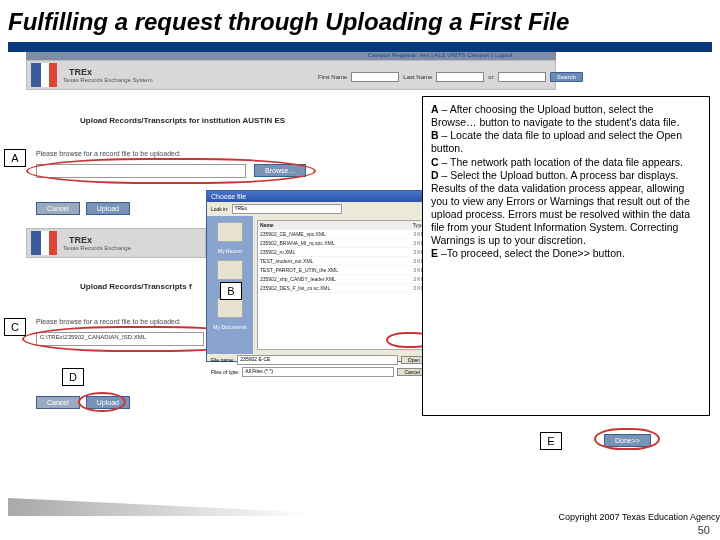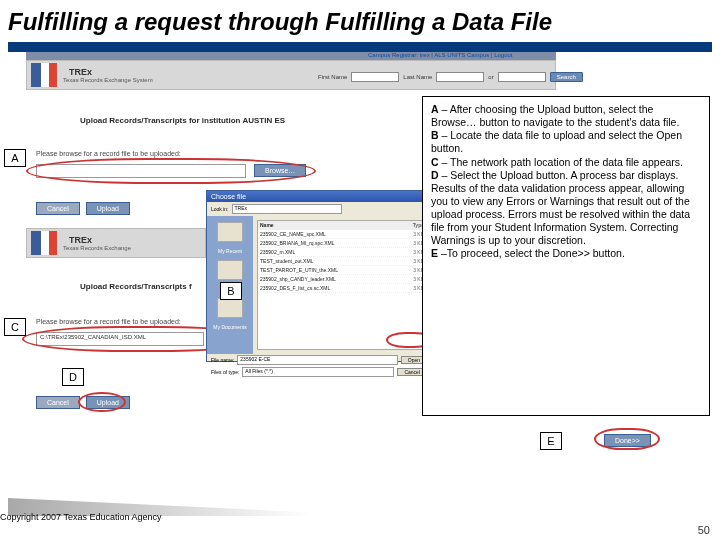--- a/index.html
+++ b/index.html
@@ -46,28 +46,28 @@
   .chooser-bottom { display: flex; gap: 3px; align-items: center; padding: 1px 4px; font-size: 5px; }
   .chooser-field { flex: 1; border: 1px solid #999; background: #fff; height: 10px; font-size: 5px; padding: 0 2px; }
   .chooser-btn { background: #e4e0cd; border: 1px solid #888; font-size: 5px; padding: 0 6px; }
 
   
   .instructions { position: absolute; right: 2px; top: 44px; width: 288px; height: 320px; border: 1px solid #000; background: #fff; padding: 6px 8px; font-size: 10.5px; line-height: 1.25; color: #000; }
   .instructions b { font-weight: bold; }
 
   .bottom-action-row { position: absolute; display: flex; gap: 6px; align-items: center; }
 
-  .copyright { position: absolute; bottom: 18px; width: 100%; text-align: left; font-size: 9px; color: #000; }
+  .copyright { position: absolute; bottom: 18px; width: 100%; text-align: right; font-size: 9px; color: #000; }
   .shadow-wedge { position: absolute; bottom: 24px; left: 8px; width: 380px; height: 18px; background: linear-gradient(to right, rgba(0,0,0,0.85), rgba(0,0,0,0) 80%); clip-path: polygon(0 100%, 100% 100%, 0 0); opacity: .4; }
   .pagenum { position: absolute; right: 10px; bottom: 4px; font-size: 11px; color: #333; }
 </style>
 </head>
 <body>
 
-<div class="slide-title">Fulfilling a request through Fulfilling a Data File</div>
+<div class="slide-title">Fulfilling a request through Uploading a First File</div>
 <div class="accent-bar"></div>
 
 <div class="canvas">
 
   <div class="trex-topstrip" style="left:18px; top:0; width:530px;"></div>
   <div class="trex-links" style="left:360px; top:0;">Campus Registrar: trex | ALS UNITS Campus | Logout</div>
   <div class="trex-header" style="left:18px; top:8px; width:530px;">
     <div class="trex-flag"></div>
     <div style="margin-left:6px;">
       <div class="trex-title">TREx</div>

